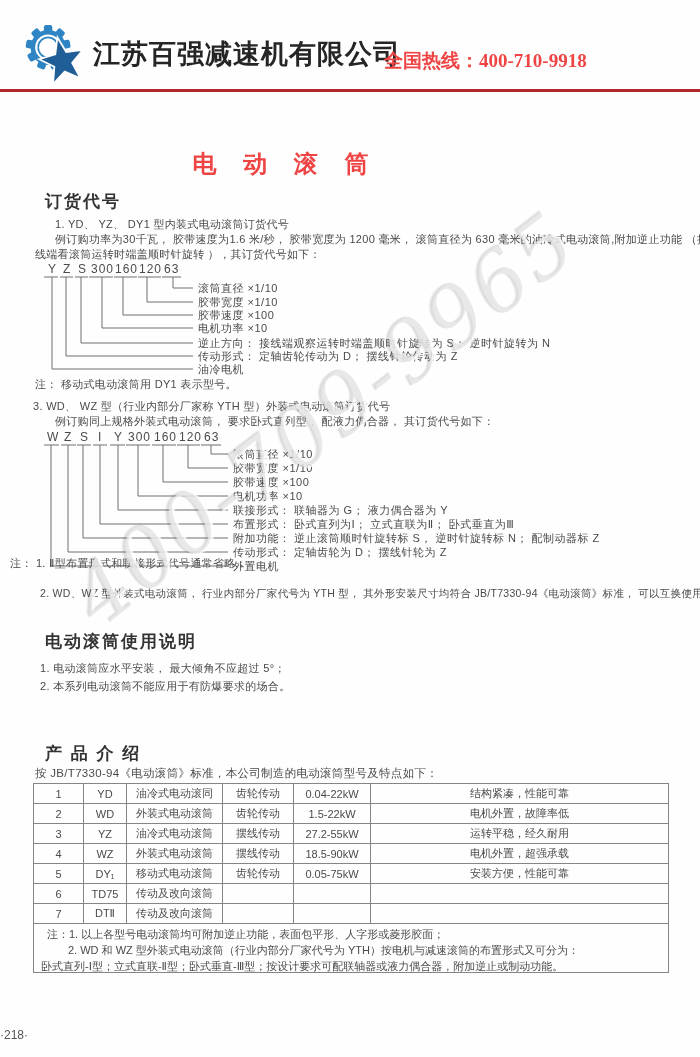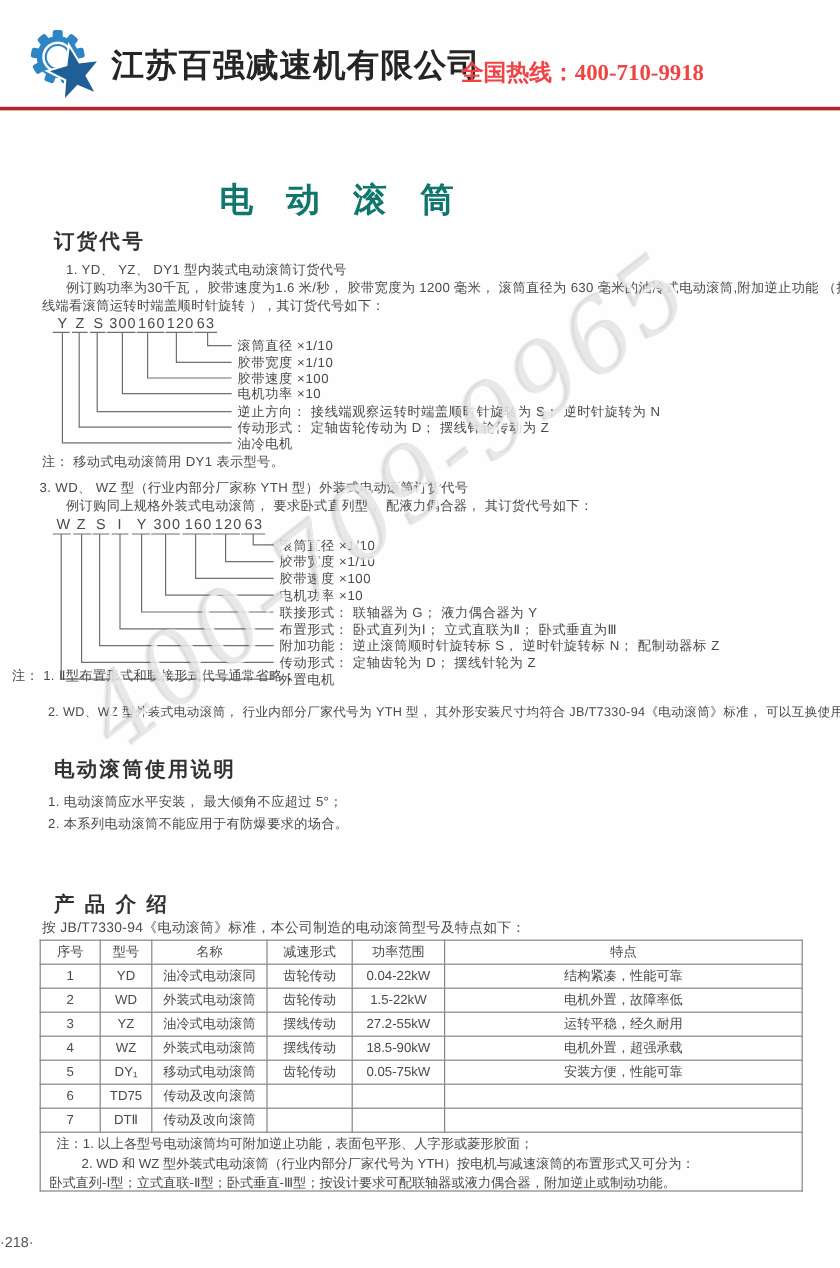--- a/index.html
+++ b/index.html
@@ -5,21 +5,21 @@
   html,body{margin:0;padding:0;background:#e8e8e8;}
   .page{position:relative;width:700px;height:1057px;background:#fefefe;margin:0 auto;
         font-family:"Liberation Sans","DejaVu Sans",sans-serif;overflow:hidden;padding-left:36px;}
   .abs{position:absolute;white-space:nowrap;}
   .t{font-size:11px;color:#4a4a4a;letter-spacing:.3px;}
   .h{font-size:17px;font-weight:bold;color:#333;letter-spacing:2px;}
   .company{font-size:27px;font-weight:bold;color:#252525;letter-spacing:1px;}
   .hotline{font-size:19px;font-weight:bold;color:#ef4444;font-family:"Liberation Serif","DejaVu Serif",serif;}
   .redline{position:absolute;left:0;top:89px;width:700px;height:3px;background:#b3262a;}
   .doc-title{position:absolute;left:0;top:148px;width:571px;text-align:center;
-             font-size:28px;font-weight:bold;color:#0f766e;letter-spacing:10px;}
+             font-size:24px;font-weight:bold;color:#ef4444;letter-spacing:10px;}
   .watermark{position:absolute;left:82px;top:560px;font-size:82px;font-style:italic;
              font-family:"DejaVu Serif","Liberation Serif",serif;letter-spacing:3px;
              color:rgba(90,90,90,0.13);
              text-shadow:2px 2px 1px rgba(255,255,255,.85),-1px -1px 1px rgba(0,0,0,.05);
              transform:rotate(-38deg);transform-origin:0 50%;pointer-events:none;z-index:4;}
   svg text{font-family:"Liberation Sans","DejaVu Sans",sans-serif;fill:#4a4a4a;}
   .code-txt{font-size:12px;letter-spacing:1px;}
   .lbl-txt{font-size:11px;letter-spacing:.5px;}
   .dline{stroke:#6f6f6f;stroke-width:1;fill:none;}
   table.products{position:absolute;left:33px;top:783px;border-collapse:collapse;table-layout:fixed;
@@ -182,28 +182,20 @@
   <table class="products">
     <colgroup>
       <col style="width:50px">
         <col style="width:43px">
         <col style="width:96px">
       <col style="width:71px">
         <col style="width:77px">
         <col style="width:298px">
     </colgroup>
     <tbody>
-        <tr>
-      <th>序号</th>
-      <th>型号</th>
-      <th>名称</th>
-      <th>减速形式</th>
-      <th>功率范围</th>
-      <th>特点</th>
-    </tr>
     <tr>
       <td>1</td>
       <td>YD</td>
       <td>油冷式电动滚同</td>
       <td>齿轮传动</td>
       <td>0.04-22kW</td>
       <td>结构紧凑，性能可靠</td>
     </tr>
     <tr>
       <td>2</td>

